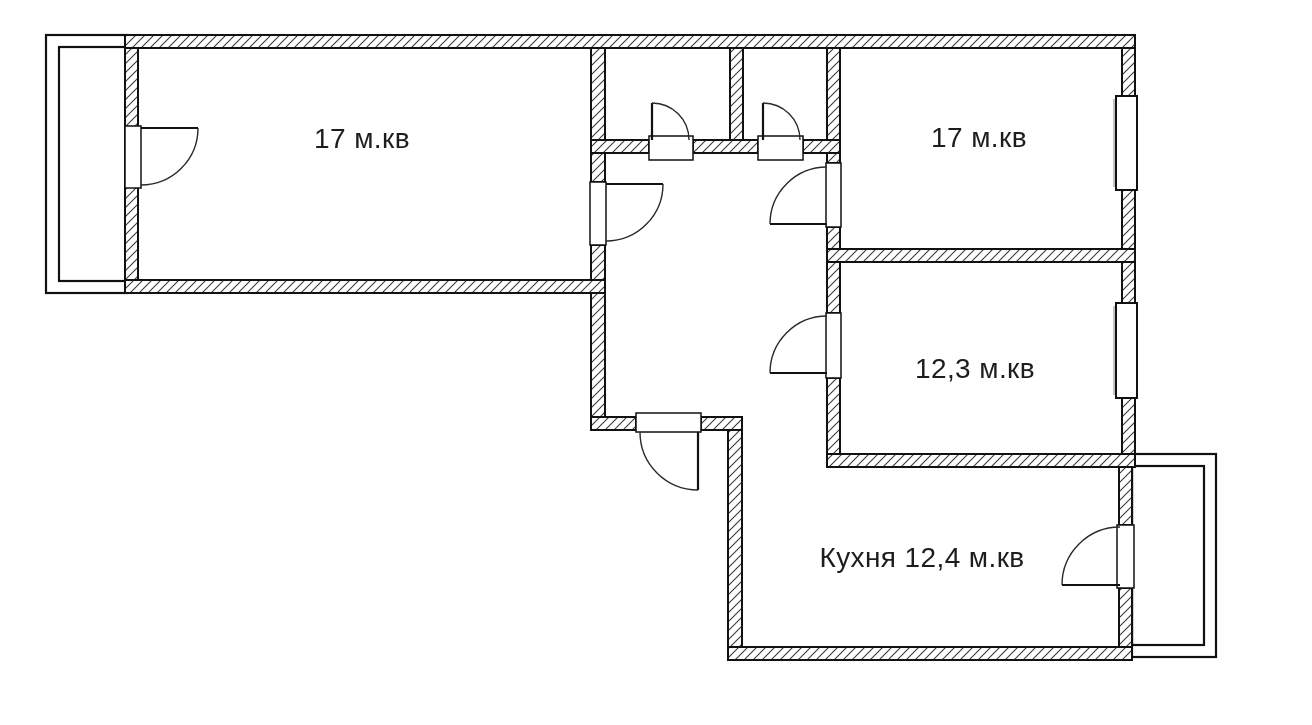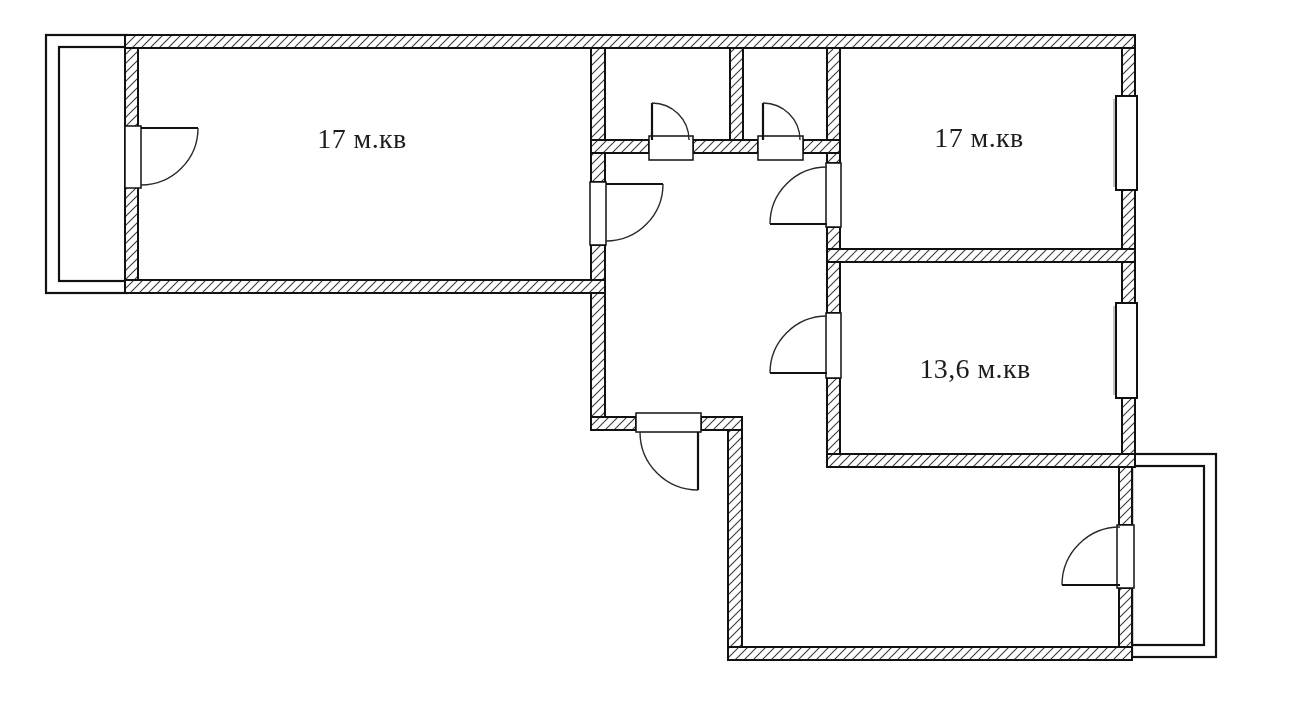--- a/index.html
+++ b/index.html
@@ -6,21 +6,21 @@
     --background:#ffffff;
     --wall_outline:#111111;
     --hatch:#3a3a3a;
     --text:#1d1d1d;
   }
   html,body{margin:0;padding:0;background:var(--background);}
   .plan{
     position:relative;
     width:1312px;height:725px;
     background:var(--background);
-    font-family:Liberation Serif, serif;
+    font-family:Liberation Sans, sans-serif;
     overflow:hidden;
   }
   .plan svg{position:absolute;left:0;top:0;}
   .wall{stroke:var(--wall_outline);stroke-width:2;}
   .frame{fill:#ffffff;stroke:var(--wall_outline);stroke-width:1.5;}
   .leaf{stroke:var(--wall_outline);stroke-width:2.2;fill:none;}
   .arc{stroke:#2a2a2a;stroke-width:1.4;fill:none;}
   .balc{fill:none;stroke:var(--wall_outline);stroke-width:2.2;}
   .win{fill:#ffffff;stroke:var(--wall_outline);stroke-width:2;}
   .winline{stroke:#9a9a9a;stroke-width:1.2;}
@@ -129,14 +129,15 @@
     </g>
     <g>
       <rect class="frame" x="1117" y="525" width="17" height="63"></rect>
       <line class="leaf" x1="1120" y1="585" x2="1062" y2="585"></line>
       <path class="arc" d="M1120,527 A58,58 0 0 0 1062,585"></path>
     </g>
   </svg>
 
   <div class="room-label" style="left:362px;top:139px">17 м.кв</div>
   <div class="room-label" style="left:979px;top:138px">17 м.кв</div>
-  <div class="room-label" style="left:975px;top:369px">13,6 м.кв</div>
+  <div class="room-label" style="left:975px;top:369px">12,3 м.кв</div>
+  <div class="room-label" style="left:922px;top:558px">Кухня 12,4 м.кв</div>
 </div>
 
 </body></html>

